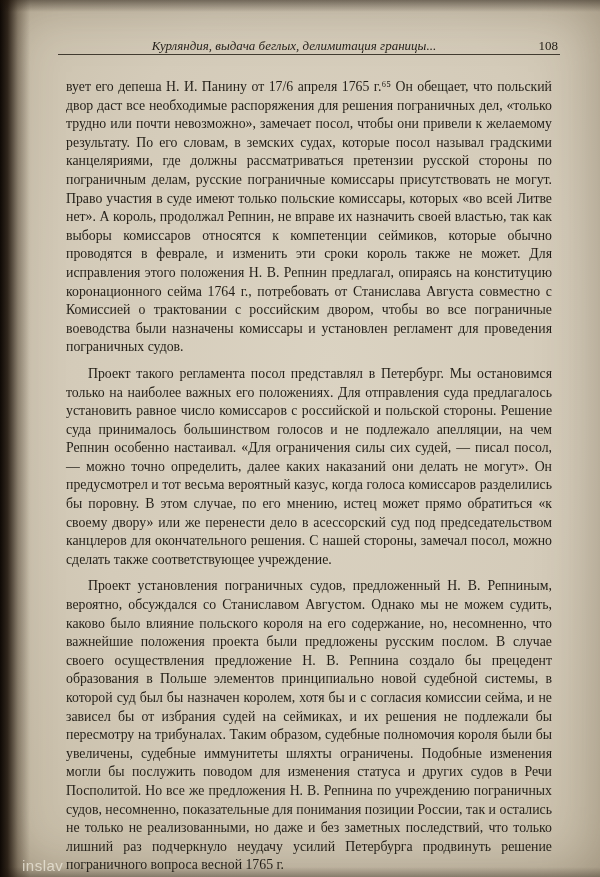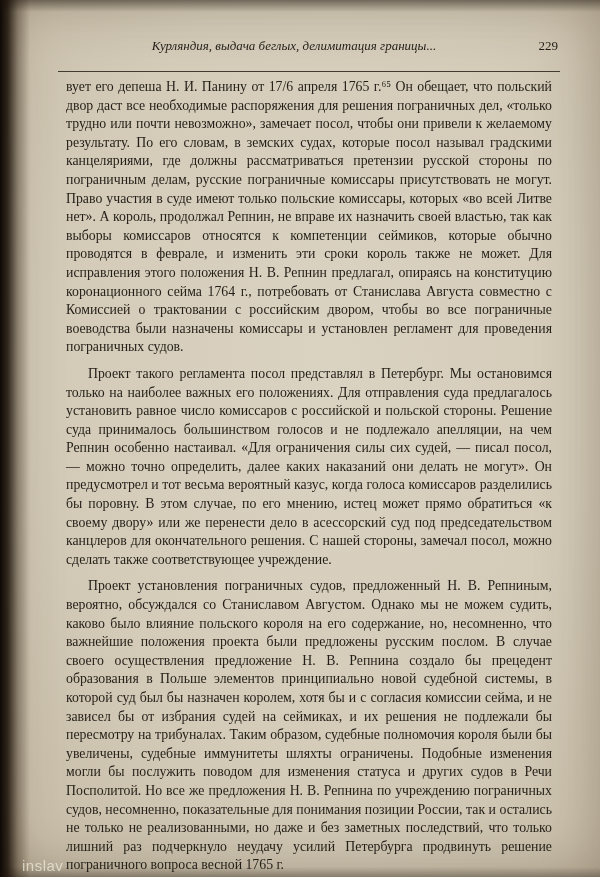--- a/index.html
+++ b/index.html
@@ -41,21 +41,21 @@
     left: 0; bottom: 0; right: 0;
     height: 10px;
     background: linear-gradient(to top, rgba(25, 16, 8, 0.30), rgba(25, 16, 8, 0));
     pointer-events: none;
   }
   .page-header {
     position: absolute;
     left: 58px;
     right: 40px;
     top: 38px;
-    padding-bottom: 17px;
+    padding-bottom: 0;
     border-bottom: 1px solid #413b30;
     font-size: 13px;
   }
   .running-title {
     display: block;
     text-align: center;
     font-style: italic;
     padding-right: 30px;
   }
   .page-number {
@@ -100,21 +100,21 @@
 <body>
 
 <div class="scan-page">
 
   <div class="edge-left"></div>
   <div class="edge-top"></div>
   <div class="edge-bottom"></div>
 
   <header class="page-header">
     <span class="running-title">Курляндия, выдача беглых, делимитация границы...</span>
-    <span class="page-number">229</span>
+    <span class="page-number">108</span>
   </header>
 
   <main class="page-body">
     <p>вует его депеша Н. И. Панину от 17/6 апреля 1765 г.⁶⁵ Он обещает, что польский двор даст все необходимые распоряжения для решения пограничных дел, «только трудно или почти невозможно», замечает посол, чтобы они привели к желаемому результату. По его словам, в земских судах, которые посол называл градскими канцеляриями, где должны рассматриваться претензии русской стороны по пограничным делам, русские пограничные комиссары присутствовать не могут. Право участия в суде имеют только польские комиссары, которых «во всей Литве нет». А король, продолжал Репнин, не вправе их назначить своей властью, так как выборы комиссаров относятся к компетенции сеймиков, которые обычно проводятся в феврале, и изменить эти сроки король также не может. Для исправления этого положения Н. В. Репнин предлагал, опираясь на конституцию коронационного сейма 1764 г., потребовать от Станислава Августа совместно с Комиссией о трактовании с российским двором, чтобы во все пограничные воеводства были назначены комиссары и установлен регламент для проведения пограничных судов.</p>
     <p class="indent">Проект такого регламента посол представлял в Петербург. Мы остановимся только на наиболее важных его положениях. Для отправления суда предлагалось установить равное число комиссаров с российской и польской стороны. Решение суда принималось большинством голосов и не подлежало апелляции, на чем Репнин особенно настаивал. «Для ограничения силы сих судей, — писал посол, — можно точно определить, далее каких наказаний они делать не могут». Он предусмотрел и тот весьма вероятный казус, когда голоса комиссаров разделились бы поровну. В этом случае, по его мнению, истец может прямо обратиться «к своему двору» или же перенести дело в асессорский суд под председательством канцлеров для окончательного решения. С нашей стороны, замечал посол, можно сделать также соответствующее учреждение.</p>
     <p class="indent">Проект установления пограничных судов, предложенный Н. В. Репниным, вероятно, обсуждался со Станиславом Августом. Однако мы не можем судить, каково было влияние польского короля на его содержание, но, несомненно, что важнейшие положения проекта были предложены русским послом. В случае своего осуществления предложение Н. В. Репнина создало бы прецедент образования в Польше элементов принципиально новой судебной системы, в которой суд был бы назначен королем, хотя бы и с согласия комиссии сейма, и не зависел бы от избрания судей на сеймиках, и их решения не подлежали бы пересмотру на трибуналах. Таким образом, судебные полномочия короля были бы увеличены, судебные иммунитеты шляхты ограничены. Подобные изменения могли бы послужить поводом для изменения статуса и других судов в Речи Посполитой. Но все же предложения Н. В. Репнина по учреждению пограничных судов, несомненно, показательные для понимания позиции России, так и остались не только не реализованными, но даже и без заметных последствий, что только лишний раз подчеркнуло неудачу усилий Петербурга продвинуть решение пограничного вопроса весной 1765 г.</p>
 
     <h2 class="section-heading">IV</h2>
 
   </main>

